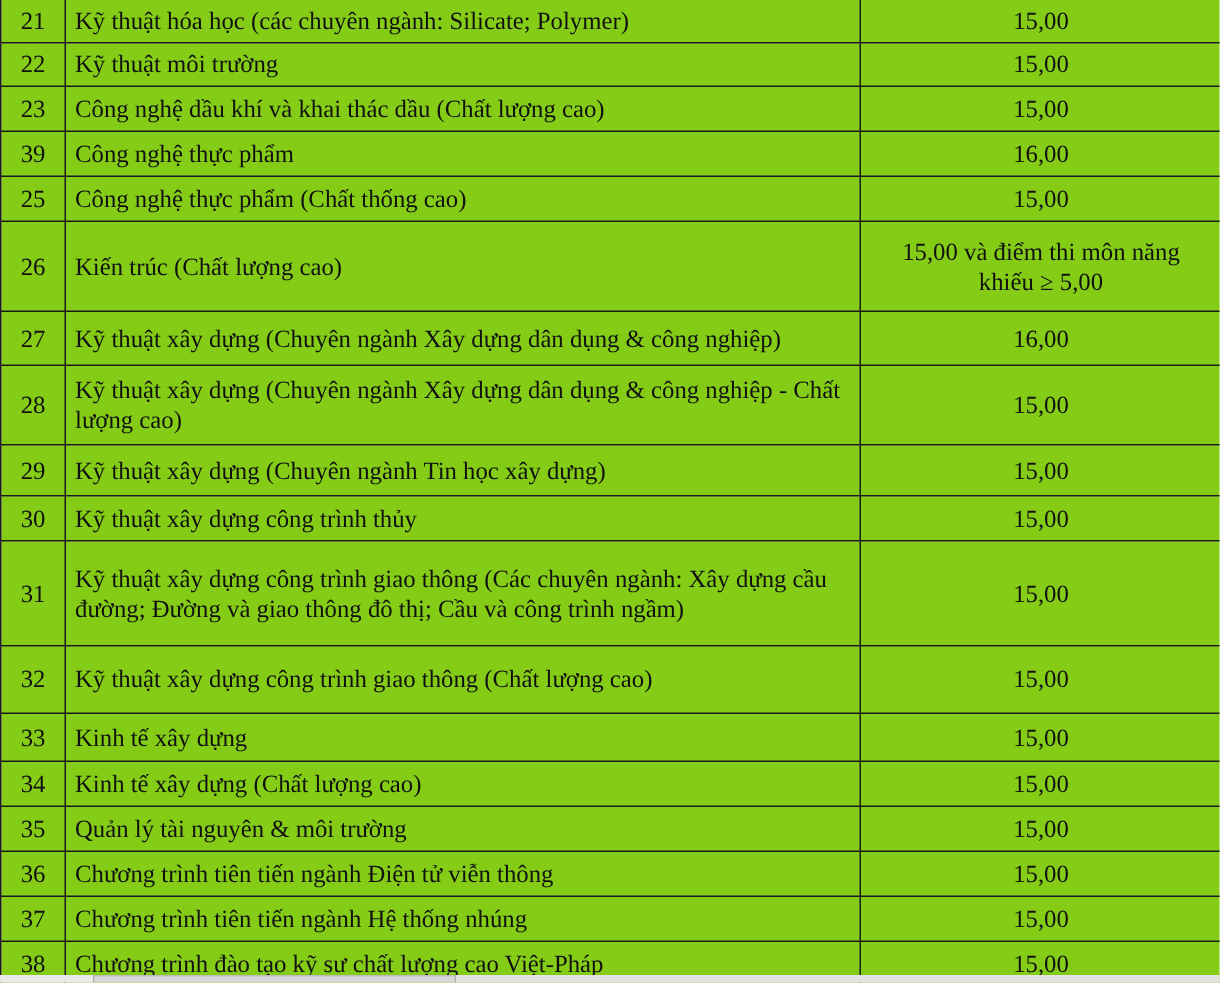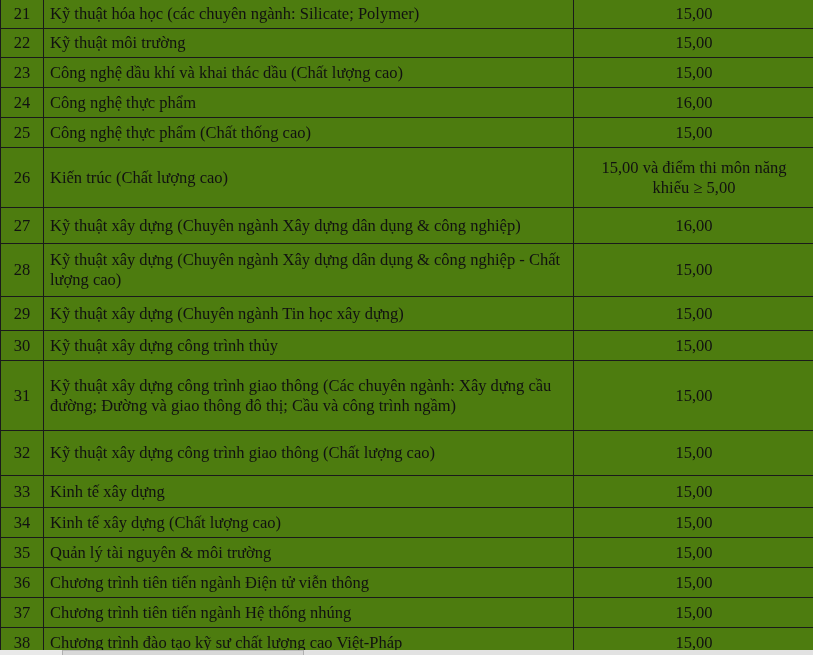--- a/index.html
+++ b/index.html
@@ -22,21 +22,21 @@
       border-collapse: collapse;
       table-layout: fixed;
       width: 812px;
       font-size: 16.5px;
       line-height: 20px;
     }
     table.scores td {
       border: 1px solid #1a1a1a;
       padding: 0 6px;
       vertical-align: middle;
-      background: #4d7c0f;
+      background: #84cc16;
     }
     td.col-stt {
       width: 30px;
       text-align: center;
       border-left: none;
       padding: 0;
     }
     td.col-name {
       width: 517px;
     }
@@ -91,21 +91,21 @@
       <td class="col-stt">22</td>
       <td class="col-name">Kỹ thuật môi trường</td>
       <td class="col-score"><span>15,00</span></td>
     </tr>
     <tr style="height: 30px;">
       <td class="col-stt">23</td>
       <td class="col-name">Công nghệ dầu khí và khai thác dầu (Chất lượng cao)</td>
       <td class="col-score"><span>15,00</span></td>
     </tr>
     <tr style="height: 30px;">
-      <td class="col-stt">24</td>
+      <td class="col-stt">39</td>
       <td class="col-name">Công nghệ thực phẩm</td>
       <td class="col-score"><span>16,00</span></td>
     </tr>
     <tr style="height: 30px;">
       <td class="col-stt">25</td>
       <td class="col-name">Công nghệ thực phẩm (Chất thống cao)</td>
       <td class="col-score"><span>15,00</span></td>
     </tr>
     <tr style="height: 60px;">
       <td class="col-stt">26</td>

